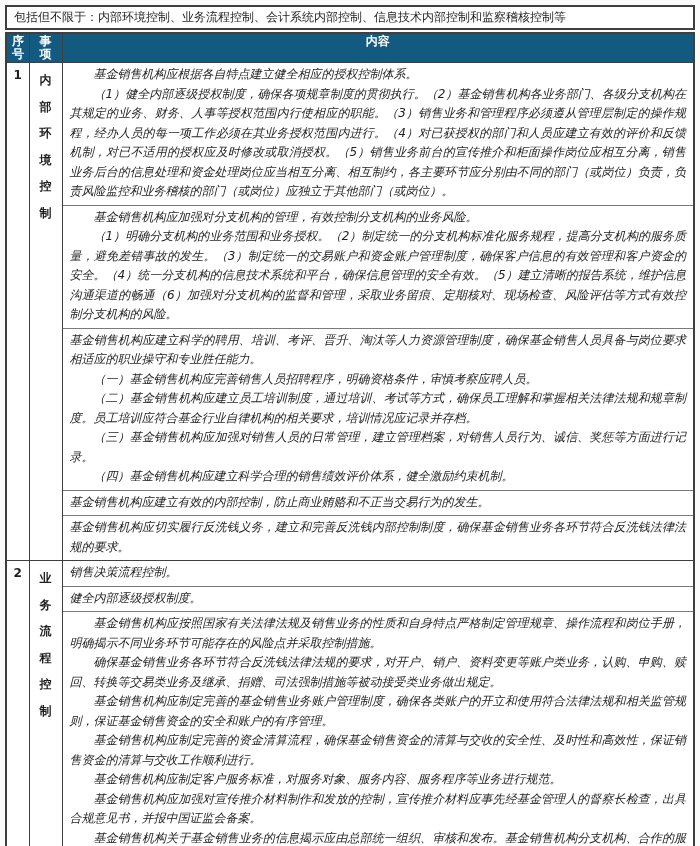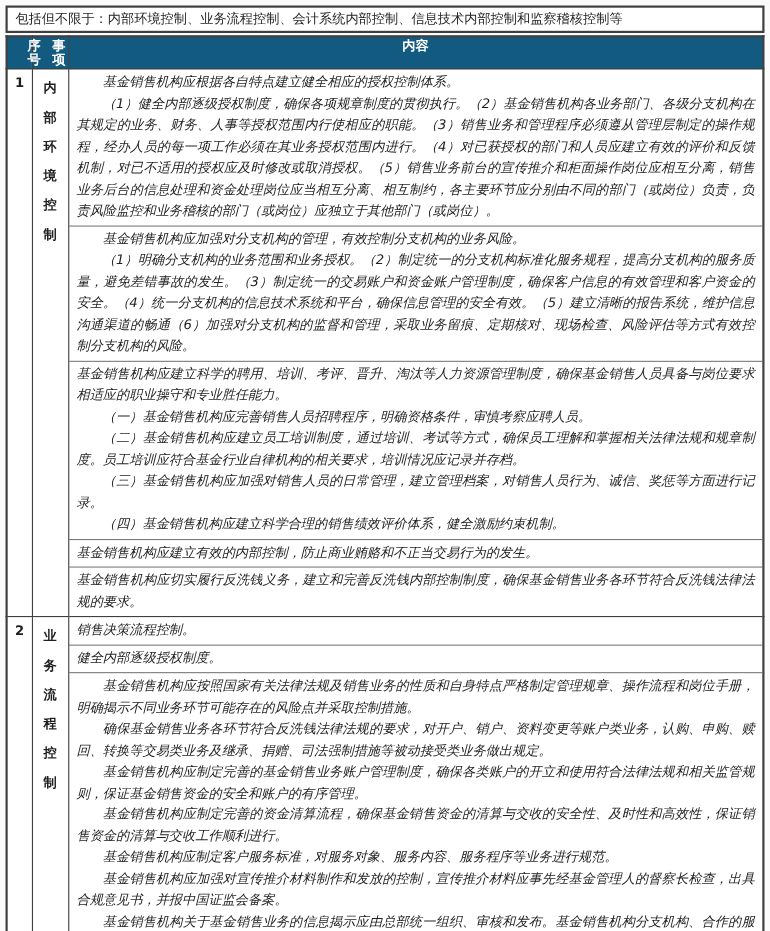--- a/index.html
+++ b/index.html
@@ -45,21 +45,21 @@
   thead th{
     background:var(--header-bg);
     color:var(--header-text);
     font-size:12px;
     font-weight:bold;
     text-align:center;
     vertical-align:middle;
     padding:1px 4px;
     line-height:13px;
   }
-  th.h-narrow{word-break:break-all;padding:1px 18px;}
+  th.h-narrow{word-break:break-all;padding:1px 5px;}
   .no-cell{
     text-align:center;
     font-size:12px;
     font-weight:bold;
     padding-top:5px;
   }
   .item-cell{padding:0;}
   .vlabel{
     width:14px;
     margin:4px auto 0;

